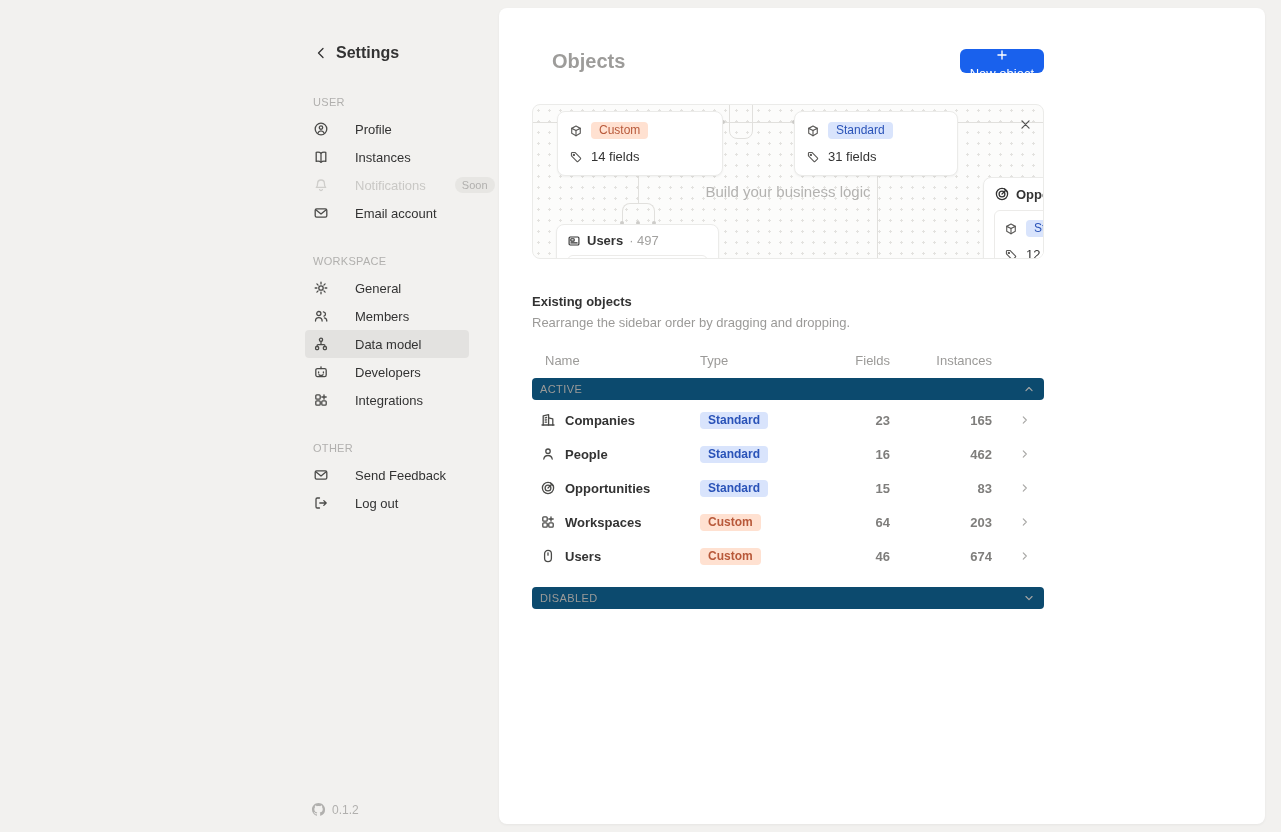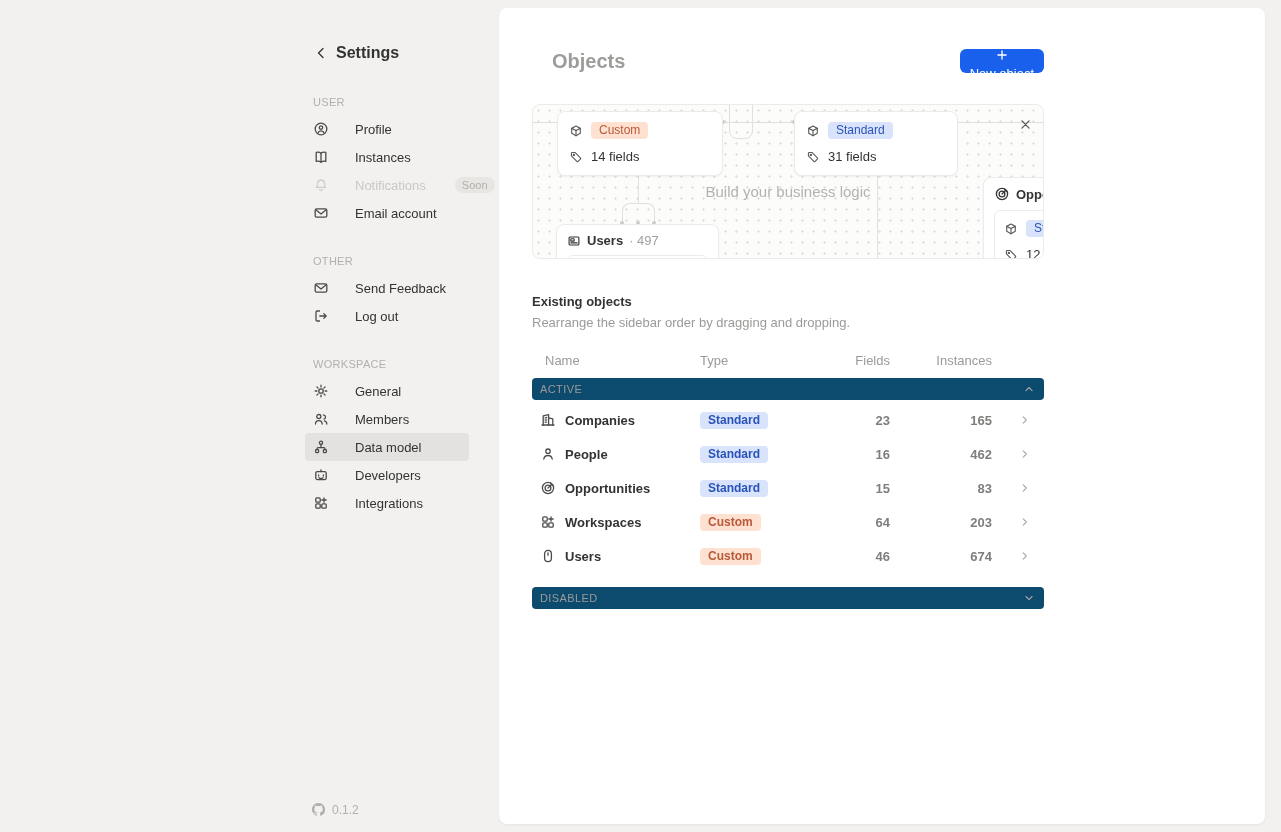--- a/index.html
+++ b/index.html
@@ -125,41 +125,20 @@
           <span class="icon">
             <svg width="16" height="16" viewBox="0 0 16 16" fill="none" stroke="currentColor" stroke-width="1.3" stroke-linecap="round" stroke-linejoin="round">
               <rect x="2.2" y="3.8" width="11.6" height="8.4" rx="1.4"></rect>
               <path d="M2.8 4.8 L8 9 L13.2 4.8"></path>
             </svg>
           </span>
           <span>Email account</span>
         </div>
       </div>
       <div class="sb-section">
-        <div class="sb-label">OTHER</div>
-        <div class="sb-item">
-          <span class="icon">
-            <svg width="16" height="16" viewBox="0 0 16 16" fill="none" stroke="currentColor" stroke-width="1.3" stroke-linecap="round" stroke-linejoin="round">
-              <rect x="2.2" y="3.8" width="11.6" height="8.4" rx="1.4"></rect>
-              <path d="M2.8 4.8 L8 9 L13.2 4.8"></path>
-            </svg>
-          </span>
-          <span>Send Feedback</span>
-        </div>
-        <div class="sb-item">
-          <span class="icon">
-            <svg width="16" height="16" viewBox="0 0 16 16" fill="none" stroke="currentColor" stroke-width="1.3" stroke-linecap="round" stroke-linejoin="round">
-              <path d="M6.5 3 L4.2 3 C3.5 3 3 3.5 3 4.2 L3 11.8 C3 12.5 3.5 13 4.2 13 L6.5 13"></path>
-              <path d="M6.8 8 L13.2 8 M10.8 5.6 L13.2 8 L10.8 10.4"></path>
-            </svg>
-          </span>
-          <span>Log out</span>
-        </div>
-      </div>
-      <div class="sb-section">
         <div class="sb-label">WORKSPACE</div>
         <div class="sb-item">
           <span class="icon">
             <svg width="16" height="16" viewBox="0 0 16 16" fill="none" stroke="currentColor" stroke-width="1.3" stroke-linecap="round" stroke-linejoin="round">
               <circle cx="8" cy="8" r="2.2"></circle>
               <path d="M8 2.2 L8 3.9 M8 12.1 L8 13.8 M2.2 8 L3.9 8 M12.1 8 L13.8 8 M3.9 3.9 L5.1 5.1 M10.9 10.9 L12.1 12.1 M12.1 3.9 L10.9 5.1 M5.1 10.9 L3.9 12.1"></path>
             </svg>
           </span>
           <span>General</span>
         </div>
@@ -199,20 +178,41 @@
         <div class="sb-item">
           <span class="icon">
             <svg width="16" height="16" viewBox="0 0 16 16" fill="none" stroke="currentColor" stroke-width="1.3" stroke-linecap="round" stroke-linejoin="round">
               <rect x="2.8" y="2.8" width="4.4" height="4.4" rx="1"></rect>
               <rect x="2.8" y="8.8" width="4.4" height="4.4" rx="1"></rect>
               <rect x="8.8" y="8.8" width="4.4" height="4.4" rx="1"></rect>
               <path d="M11 2.8 L11 7.2 M8.8 5 L13.2 5"></path>
             </svg>
           </span>
           <span>Integrations</span>
+        </div>
+      </div>
+      <div class="sb-section">
+        <div class="sb-label">OTHER</div>
+        <div class="sb-item">
+          <span class="icon">
+            <svg width="16" height="16" viewBox="0 0 16 16" fill="none" stroke="currentColor" stroke-width="1.3" stroke-linecap="round" stroke-linejoin="round">
+              <rect x="2.2" y="3.8" width="11.6" height="8.4" rx="1.4"></rect>
+              <path d="M2.8 4.8 L8 9 L13.2 4.8"></path>
+            </svg>
+          </span>
+          <span>Send Feedback</span>
+        </div>
+        <div class="sb-item">
+          <span class="icon">
+            <svg width="16" height="16" viewBox="0 0 16 16" fill="none" stroke="currentColor" stroke-width="1.3" stroke-linecap="round" stroke-linejoin="round">
+              <path d="M6.5 3 L4.2 3 C3.5 3 3 3.5 3 4.2 L3 11.8 C3 12.5 3.5 13 4.2 13 L6.5 13"></path>
+              <path d="M6.8 8 L13.2 8 M10.8 5.6 L13.2 8 L10.8 10.4"></path>
+            </svg>
+          </span>
+          <span>Log out</span>
         </div>
       </div>
     </nav>
 </aside>
 <div class="sb-footer">
   <span class="icon">
       <svg width="15" height="15" viewBox="0 0 16 16">
         <path fill="currentColor" d="M8 1C4.1 1 1 4.1 1 8c0 3.1 2 5.7 4.8 6.6.35.06.48-.15.48-.33 0-.17-.01-.72-.01-1.3-1.76.32-2.21-.43-2.35-.82-.08-.2-.42-.82-.72-.99-.25-.13-.6-.45-.01-.46.55-.01.95.51 1.08.72.63 1.06 1.64.76 2.04.58.06-.46.25-.76.45-.94-1.56-.18-3.19-.78-3.19-3.46 0-.76.27-1.39.72-1.88-.07-.18-.31-.9.07-1.86 0 0 .59-.18 1.93.72.56-.16 1.16-.24 1.75-.24.59 0 1.19.08 1.75.24 1.34-.91 1.93-.72 1.93-.72.38.96.14 1.68.07 1.86.45.49.72 1.12.72 1.88 0 2.69-1.64 3.28-3.2 3.46.25.22.47.64.47 1.3 0 .94-.01 1.69-.01 1.93 0 .18.13.4.48.33A7 7 0 0 0 15 8c0-3.9-3.1-7-7-7z"></path>
       </svg>
     </span>

